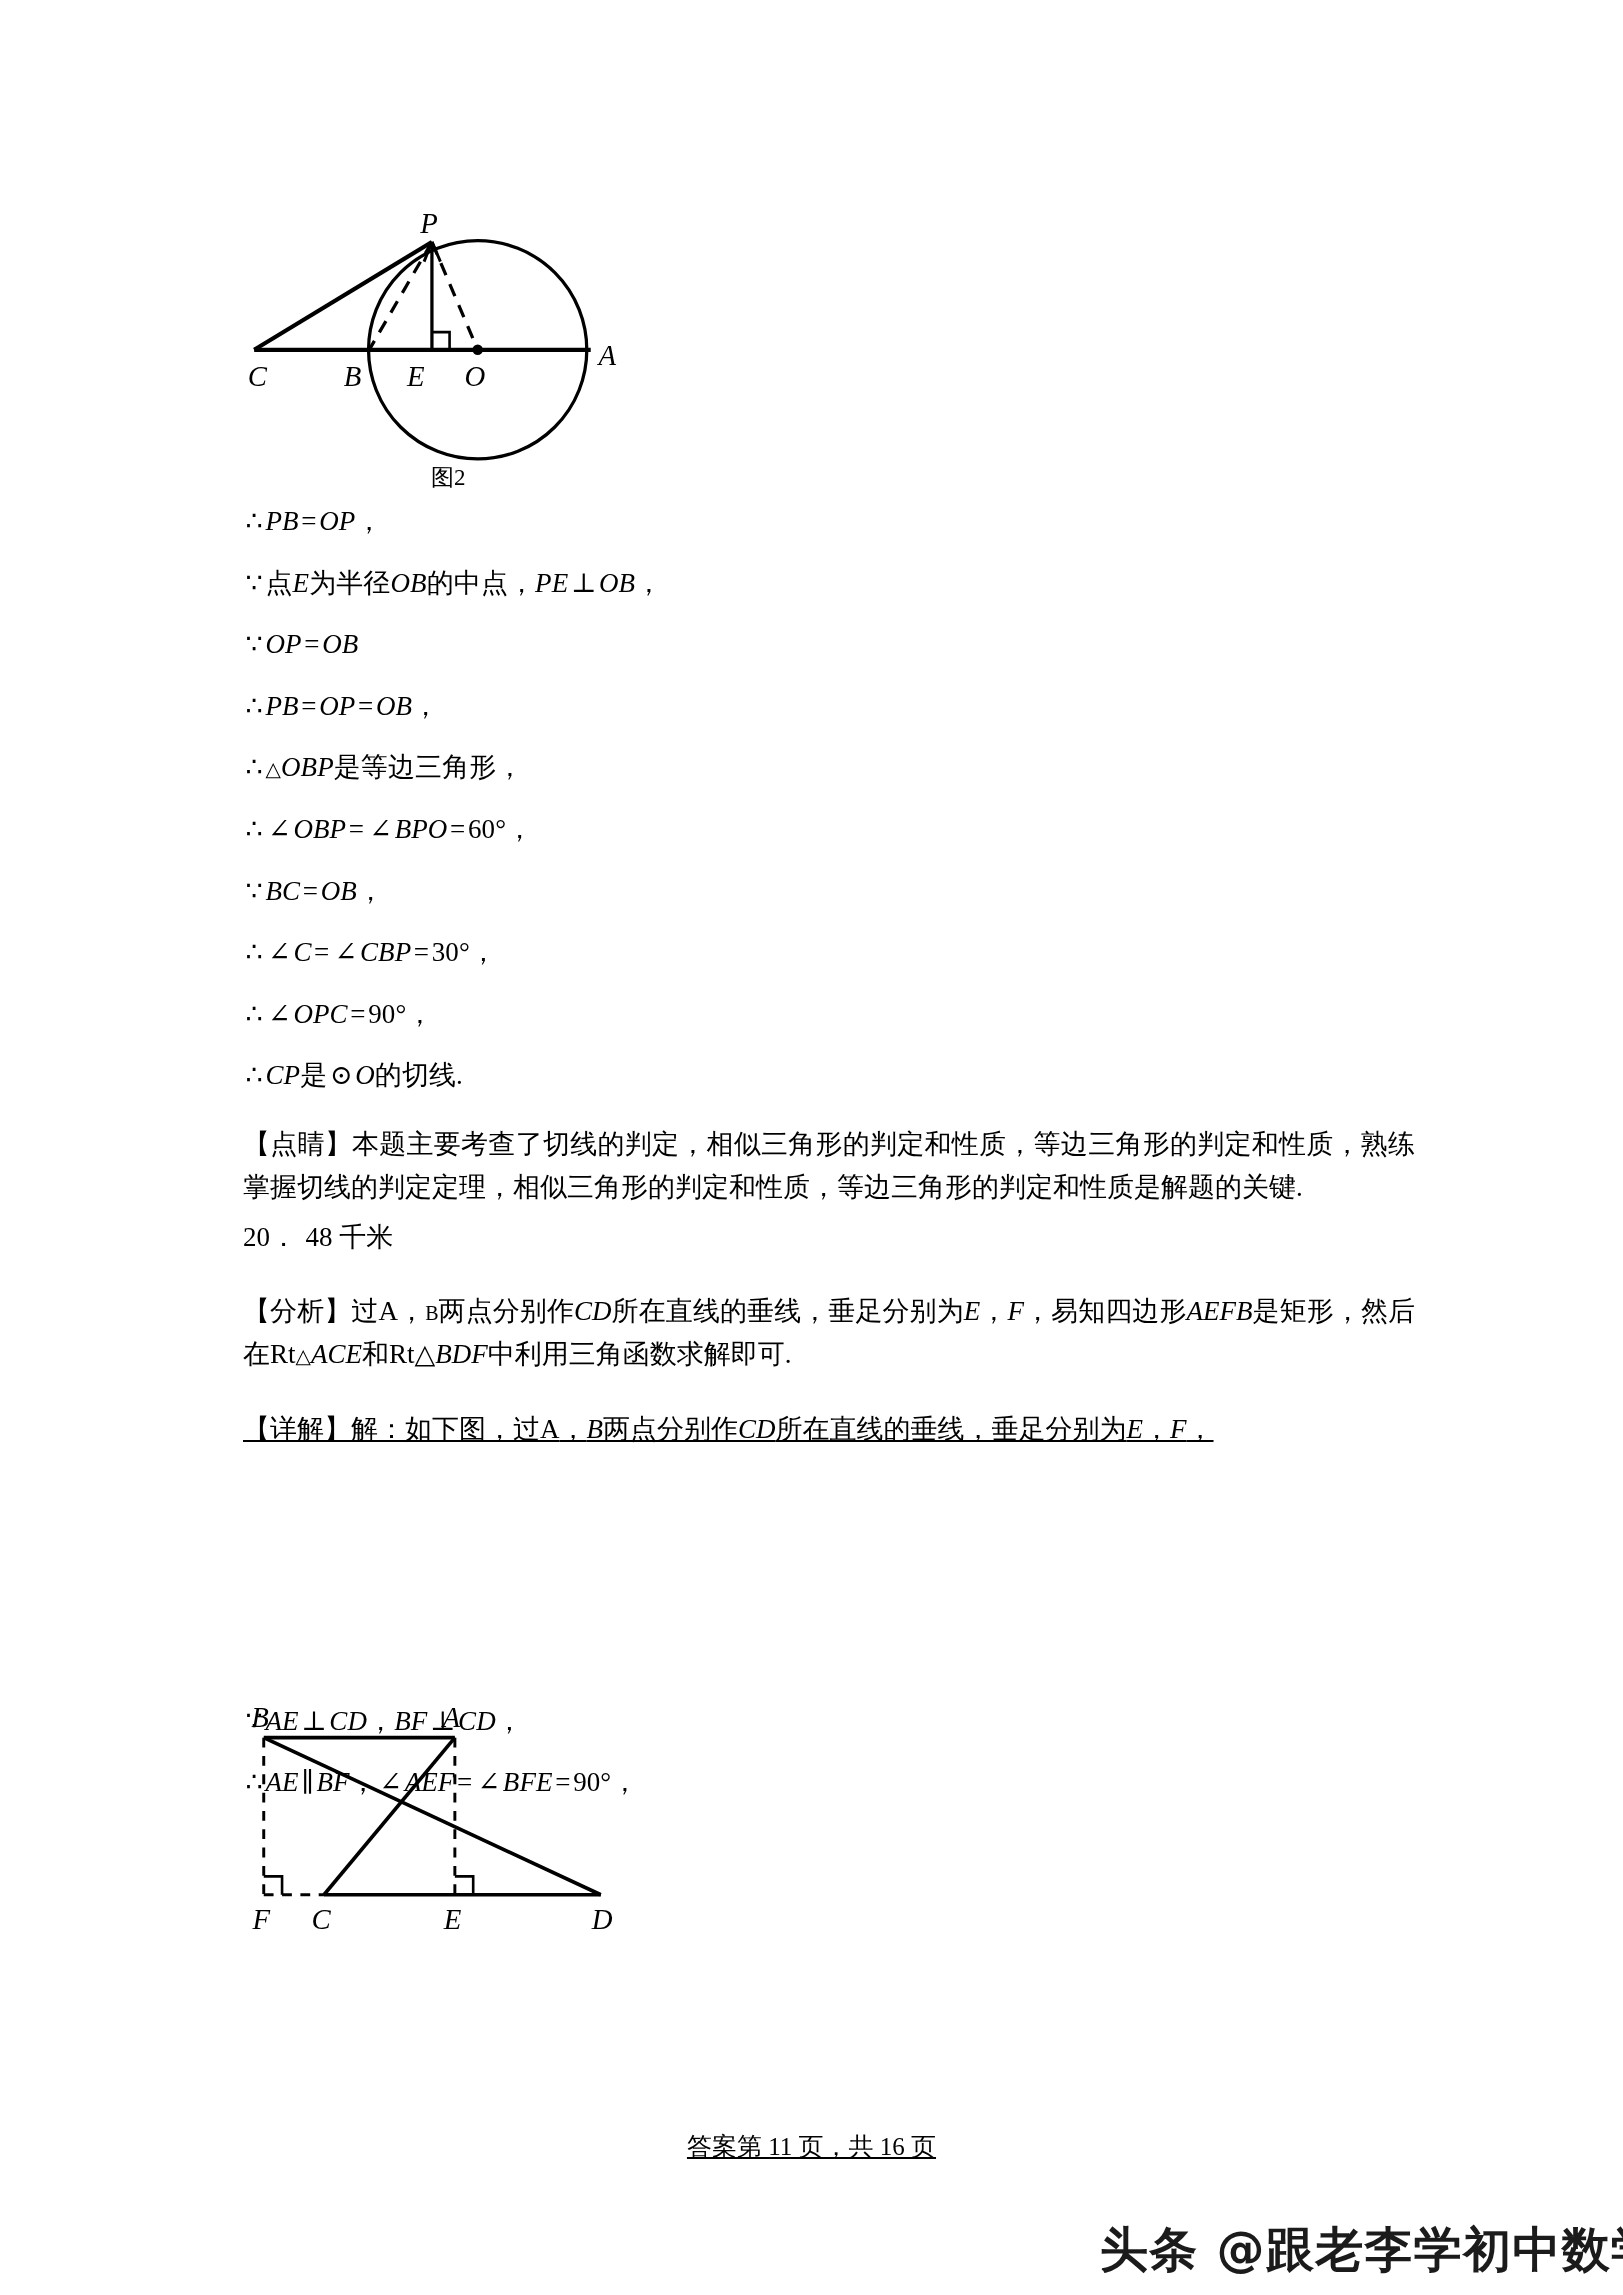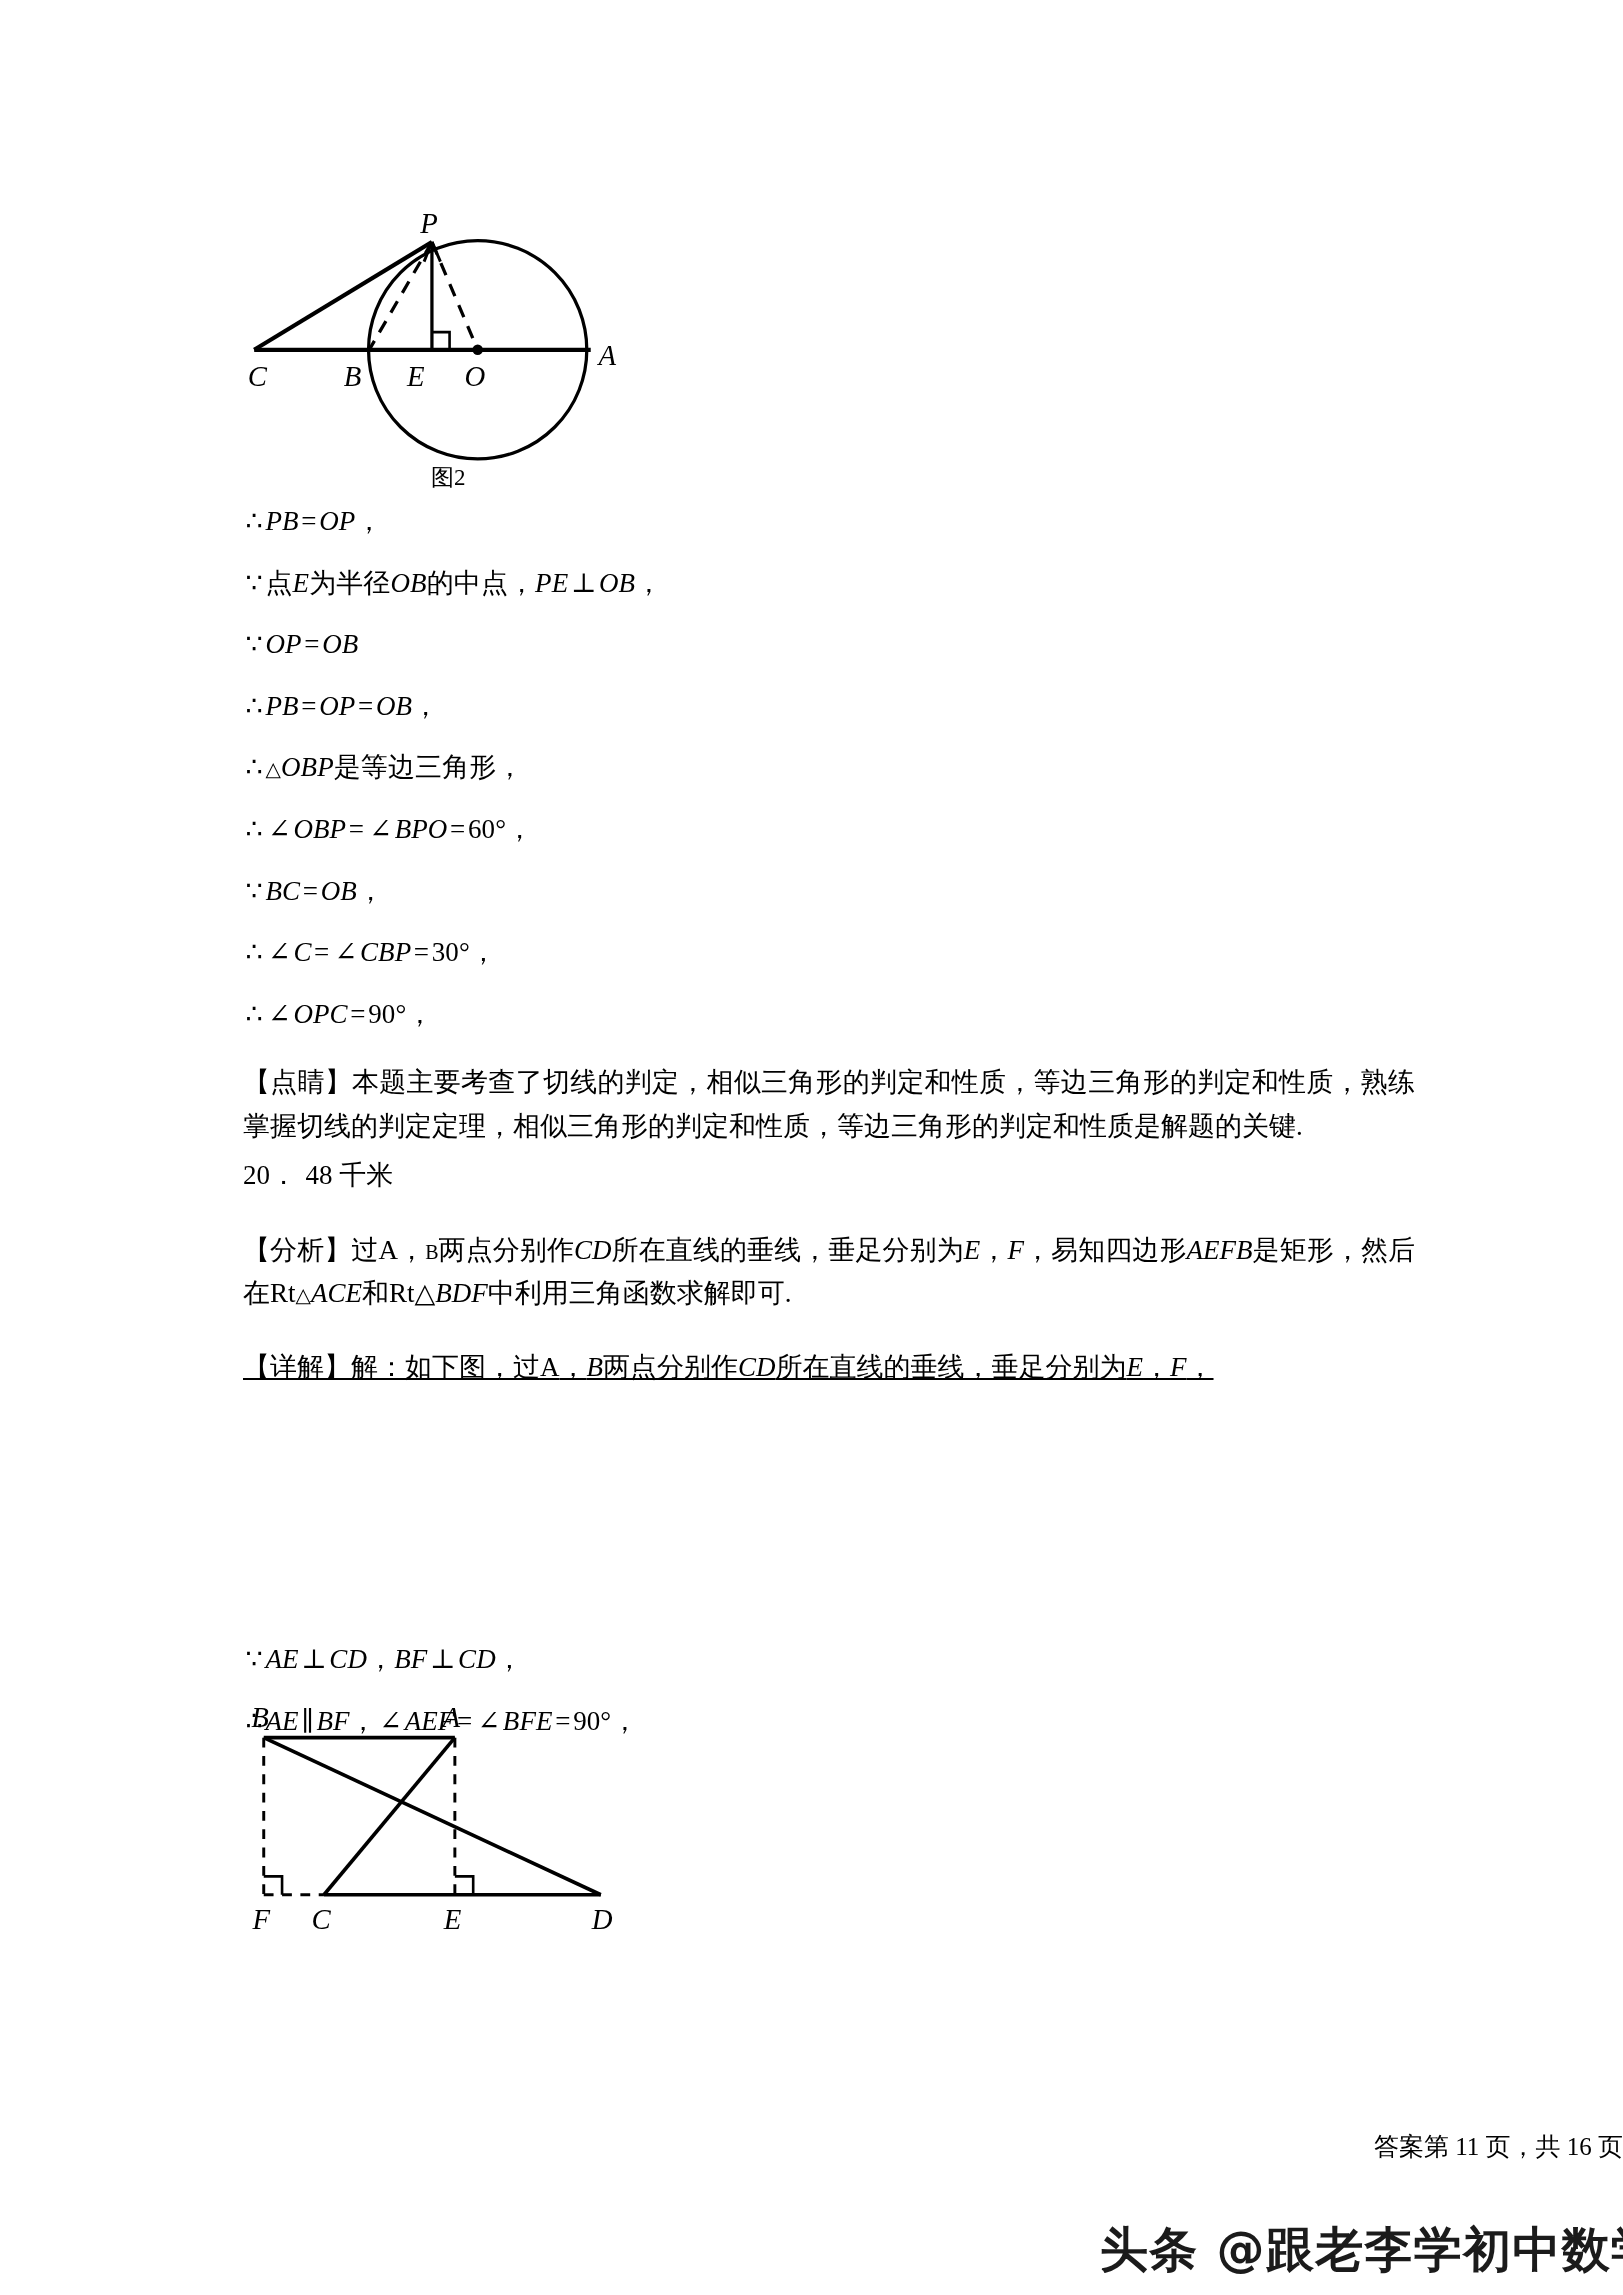--- a/index.html
+++ b/index.html
@@ -83,23 +83,24 @@
     font-size: 44px;
     fill: #000000;
   }
 
   
   .footer {
     position: absolute;
     left: 0;
     top: 2130px;
     width: 1623px;
-    text-align: right;
+    text-align: center;
     font-size: 25px;
     white-space: nowrap;
+    text-decoration: underline;
   }
 
   
   .watermark {
     position: absolute;
     left: 1100px;
     top: 2218px;
     font-family: "DejaVu Sans", sans-serif;
     font-size: 48px;
     font-weight: 700;
@@ -152,20 +153,21 @@
     <div id="proof-lines">
         <div class="line"><span class="op">∴</span><span class="mi">PB</span><span class="op">=</span><span class="mi">OP</span><span class="cn">，</span></div>
         <div class="line"><span class="op">∵</span><span class="cn">点</span><span class="mi">E</span><span class="cn">为半径</span><span class="mi">OB</span><span class="cn">的中点，</span><span class="mi">PE</span><span class="op">⊥</span><span class="mi">OB</span><span class="cn">，</span></div>
         <div class="line"><span class="op">∵</span><span class="mi">OP</span><span class="op">=</span><span class="mi">OB</span></div>
         <div class="line"><span class="op">∴</span><span class="mi">PB</span><span class="op">=</span><span class="mi">OP</span><span class="op">=</span><span class="mi">OB</span><span class="cn">，</span></div>
         <div class="line"><span class="op">∴</span><span class="sm">△</span><span class="mi">OBP</span><span class="cn">是等边三角形，</span></div>
         <div class="line"><span class="op">∴</span><span class="op">∠</span><span class="mi">OBP</span><span class="op">=</span><span class="op">∠</span><span class="mi">BPO</span><span class="op">=</span><span class="mtxt">60°</span><span class="cn">，</span></div>
         <div class="line"><span class="op">∵</span><span class="mi">BC</span><span class="op">=</span><span class="mi">OB</span><span class="cn">，</span></div>
         <div class="line"><span class="op">∴</span><span class="op">∠</span><span class="mi">C</span><span class="op">=</span><span class="op">∠</span><span class="mi">CBP</span><span class="op">=</span><span class="mtxt">30°</span><span class="cn">，</span></div>
         <div class="line"><span class="op">∴</span><span class="op">∠</span><span class="mi">OPC</span><span class="op">=</span><span class="mtxt">90°</span><span class="cn">，</span></div>
+        <div class="line"><span class="op">∴</span><span class="mi">CP</span><span class="cn">是</span><span class="op">⊙</span><span class="mi">O</span><span class="cn">的切线.</span></div>
       </div>
 
     <div class="para" style="margin-top:9.2px; ">
       <span class="cn">【点睛】</span><span class="cn">本题主要考查了切线的判定，相似三角形的判定和性质，等边三角形的判定和性质，熟练掌握切线的判定定理，相似三角形的判定和性质，等边三角形的判定和性质是解题的关键.</span>
     </div>
 
     <div class="para" style="margin-bottom:31px;">
       <span class="mtxt">20．</span><span class="gap-s"></span><span class="mtxt">48 千米</span>
     </div>
 

